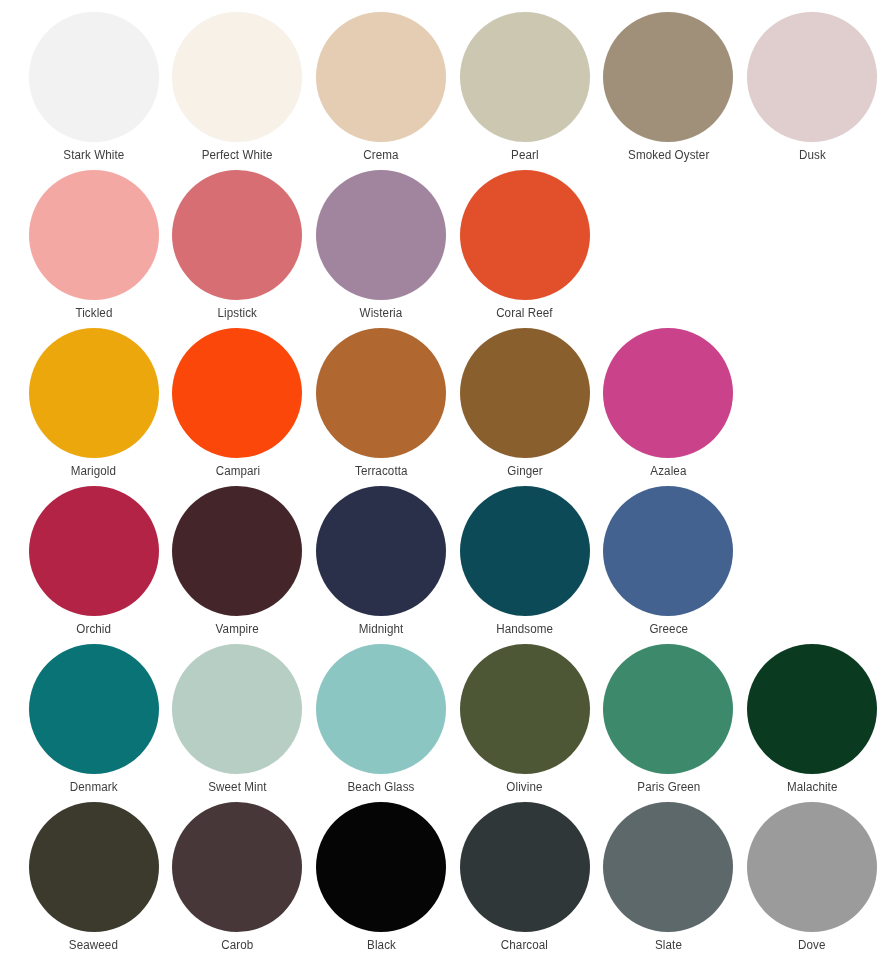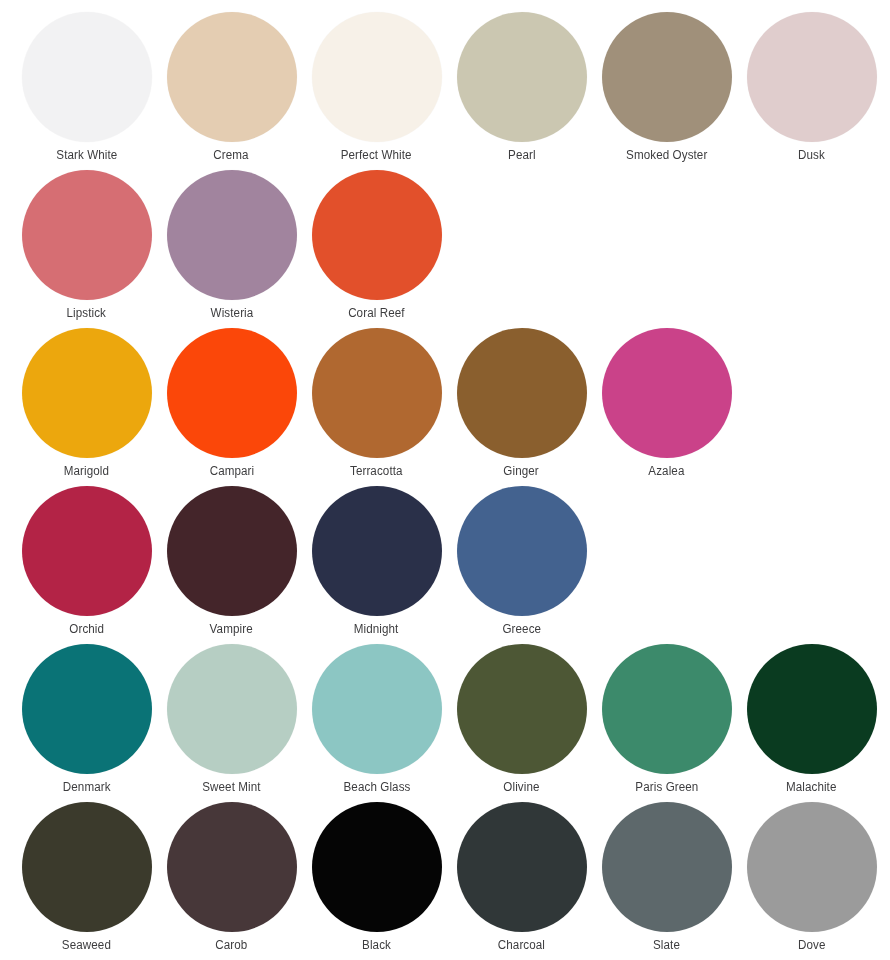--- a/index.html
+++ b/index.html
@@ -9,21 +9,21 @@
     width: 890px;
     height: 960px;
     background: #ffffff;
     font-family: "Liberation Sans", "DejaVu Sans", sans-serif;
   }
 
   #palette-sheet {
     width: 890px;
     height: 960px;
     background: #ffffff;
-    padding: 12px 6px 4px 14px;
+    padding: 12px 6px 4px 22px;
     display: flex;
     flex-direction: column;
     justify-content: flex-start;
     overflow: hidden;
   }
 
   .swatch-row {
     display: grid;
     grid-template-columns: repeat(6, 1fr);
     height: 158px;
@@ -65,43 +65,47 @@
 <body>
 
 <div id="palette-sheet">
 
   <div class="swatch-row">
     <div class="swatch-cell">
       <div class="swatch-circle" style="background-color: rgb(242, 242, 243);"></div>
       <div class="swatch-label">Stark White</div>
     </div>
     <div class="swatch-cell">
+      <div class="swatch-circle" style="background-color: rgb(247, 241, 232);"></div>
+      <div class="swatch-label">Perfect White</div>
+    </div>
+    <div class="swatch-cell">
       <div class="swatch-circle" style="background-color: rgb(228, 205, 178);"></div>
       <div class="swatch-label">Crema</div>
     </div>
     <div class="swatch-cell">
-      <div class="swatch-circle" style="background-color: rgb(247, 241, 232);"></div>
-      <div class="swatch-label">Perfect White</div>
-    </div>
-    <div class="swatch-cell">
       <div class="swatch-circle" style="background-color: rgb(203, 199, 177);"></div>
       <div class="swatch-label">Pearl</div>
     </div>
     <div class="swatch-cell">
       <div class="swatch-circle" style="background-color: rgb(160, 144, 122);"></div>
       <div class="swatch-label">Smoked Oyster</div>
     </div>
     <div class="swatch-cell">
       <div class="swatch-circle" style="background-color: rgb(224, 205, 205);"></div>
       <div class="swatch-label">Dusk</div>
     </div>
   </div>
 
   <div class="swatch-row">
     <div class="swatch-cell">
+      <div class="swatch-circle" style="background-color: rgb(244, 168, 164);"></div>
+      <div class="swatch-label">Tickled</div>
+    </div>
+    <div class="swatch-cell">
       <div class="swatch-circle" style="background-color: rgb(214, 110, 115);"></div>
       <div class="swatch-label">Lipstick</div>
     </div>
     <div class="swatch-cell">
       <div class="swatch-circle" style="background-color: rgb(161, 132, 158);"></div>
       <div class="swatch-label">Wisteria</div>
     </div>
     <div class="swatch-cell">
       <div class="swatch-circle" style="background-color: rgb(226, 80, 43);"></div>
       <div class="swatch-label">Coral Reef</div>
@@ -138,20 +142,24 @@
     </div>
     <div class="swatch-cell">
       <div class="swatch-circle" style="background-color: rgb(68, 37, 42);"></div>
       <div class="swatch-label">Vampire</div>
     </div>
     <div class="swatch-cell">
       <div class="swatch-circle" style="background-color: rgb(42, 48, 73);"></div>
       <div class="swatch-label">Midnight</div>
     </div>
     <div class="swatch-cell">
+      <div class="swatch-circle" style="background-color: rgb(12, 74, 88);"></div>
+      <div class="swatch-label">Handsome</div>
+    </div>
+    <div class="swatch-cell">
       <div class="swatch-circle" style="background-color: rgb(67, 98, 143);"></div>
       <div class="swatch-label">Greece</div>
     </div>
   </div>
 
   <div class="swatch-row">
     <div class="swatch-cell">
       <div class="swatch-circle" style="background-color: rgb(10, 115, 118);"></div>
       <div class="swatch-label">Denmark</div>
     </div>

